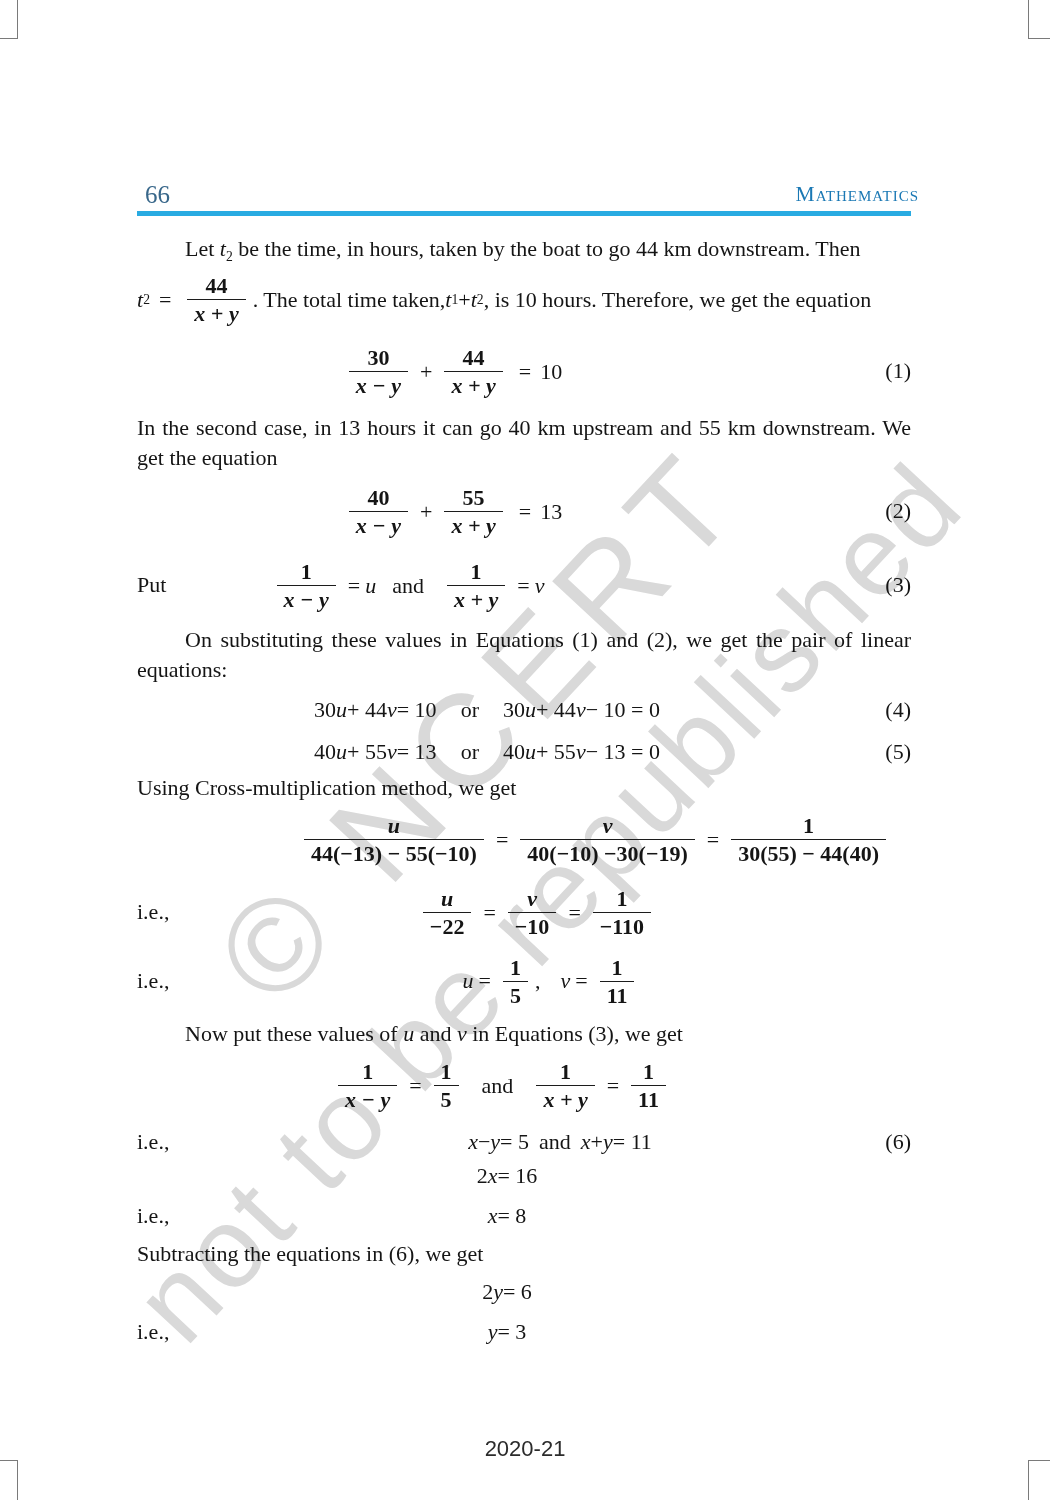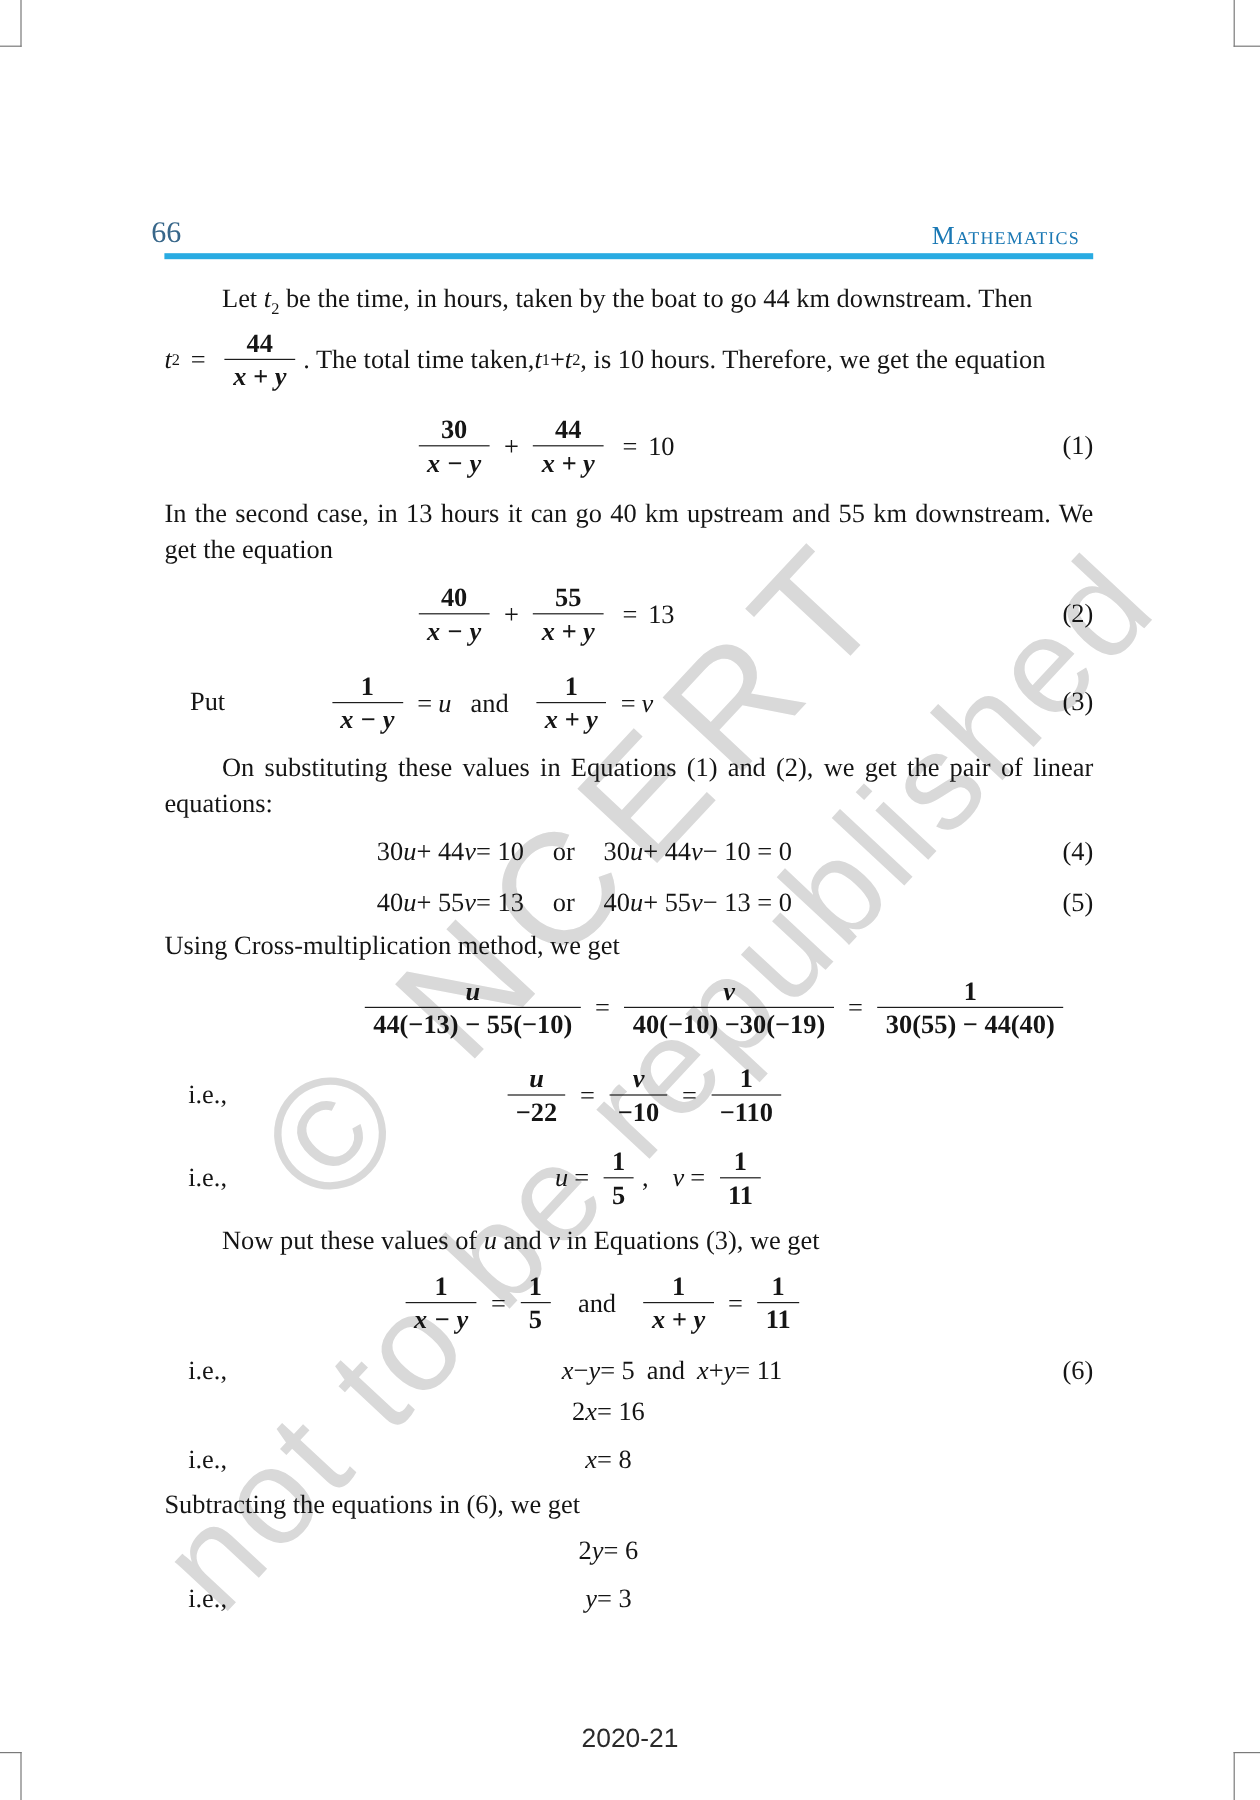--- a/index.html
+++ b/index.html
@@ -21,37 +21,37 @@
   .mark-bl{left:0;top:1460px;width:17px;height:40px;border-right:1.5px solid #7a7a7a;border-top:1.5px solid #7a7a7a;}
   .mark-br{right:0;top:1460px;width:21px;height:40px;border-left:1.5px solid #7a7a7a;border-top:1.5px solid #7a7a7a;}
   
   .wm{
     position:absolute;color:var(--wm-gray);font-family:"Liberation Sans",sans-serif;
     white-space:nowrap;z-index:0;user-select:none;
   }
   .wm1{left:480px;top:725px;font-size:132px;letter-spacing:16px;transform:translate(-50%,-50%) rotate(-47deg);}
   .wm2{left:548px;top:902px;font-size:114px;letter-spacing:4px;transform:translate(-50%,-50%) rotate(-47deg);}
   
-  .header{position:absolute;left:126px;width:774px;top:182px;z-index:2;display:flex;justify-content:space-between;align-items:flex-end;}
+  .header{position:absolute;left:145px;width:774px;top:182px;z-index:2;display:flex;justify-content:space-between;align-items:center;}
   .pagenum{font-size:25px;color:var(--pagenum-blue);line-height:1;}
   .booktitle{font-size:21.5px;color:var(--title-blue);font-variant:small-caps;letter-spacing:1px;line-height:1;}
   .rule{position:absolute;left:137px;top:211px;width:774px;height:5px;background:var(--rule-blue);z-index:2;}
   
   .content{position:absolute;left:137px;top:234px;width:774px;z-index:1;font-size:22px;line-height:30px;}
   .para{text-align:justify;}
   .indent{text-indent:48px;}
   .vr{font-style:italic;}
   sub.sb{font-size:0.62em;line-height:0;}
   
   .frac{display:inline-flex;flex-direction:column;text-align:center;vertical-align:middle;margin:0 7px;line-height:27px;font-weight:bold;}
   .frac .num{display:block;padding:0 7px;}
   .frac .den{display:block;padding:0 7px;border-top:1.6px solid #1c1c1c;}
   
   .eqrow{display:grid;grid-template-columns:72px 1fr 56px;align-items:center;}
-  .eqrow .lbl{text-align:center;}
+  .eqrow .lbl{text-align:left;}
   .eqrow .eq{text-align:center;}
   .eqrow .eq .inner{display:inline-flex;align-items:center;position:relative;white-space:nowrap;}
   .eqrow .tag{text-align:right;}
   .op{margin:0 9px;}
   .op-tight{margin:0 5px;}
   .word{margin:0 16px;}
   .orword{margin:0 24px;}
   .inline-eq{display:flex;align-items:center;white-space:nowrap;}
   
   .footer{position:absolute;left:0;right:0;top:1436px;text-align:center;z-index:2;

